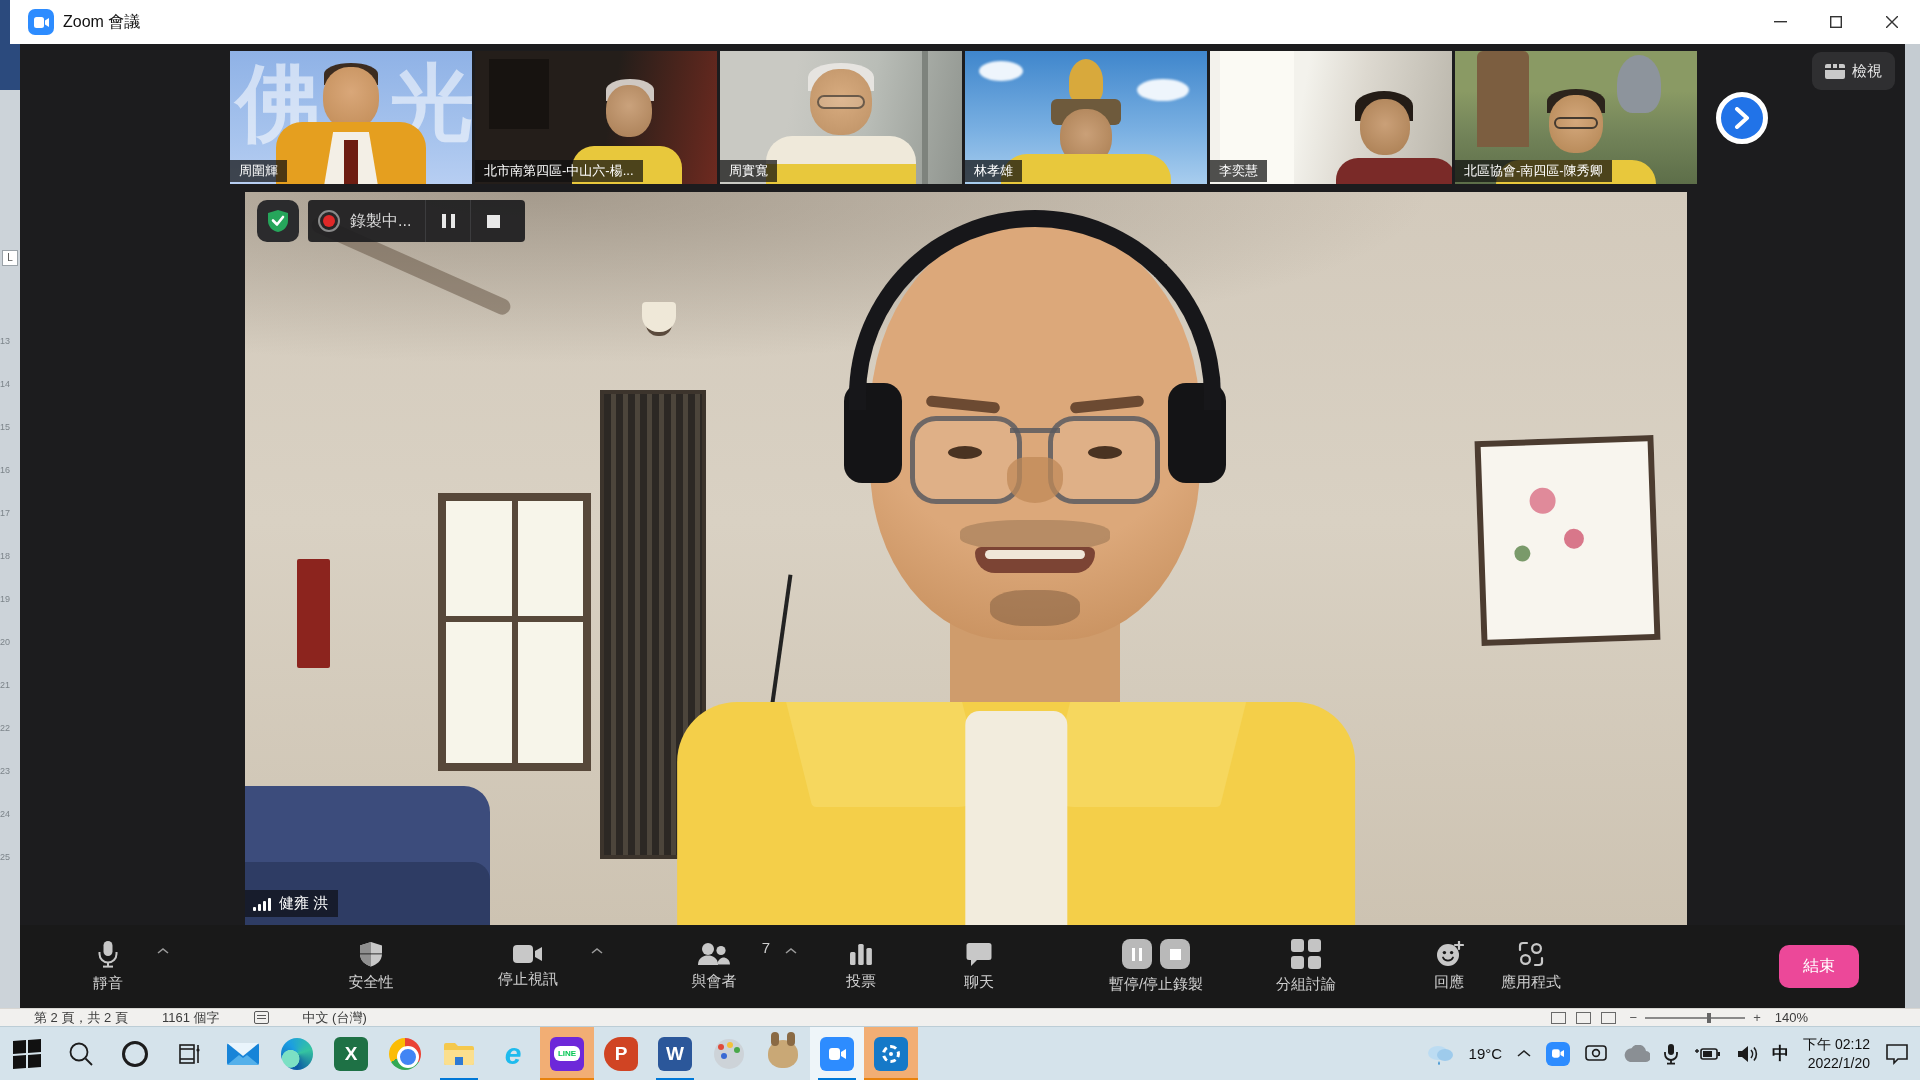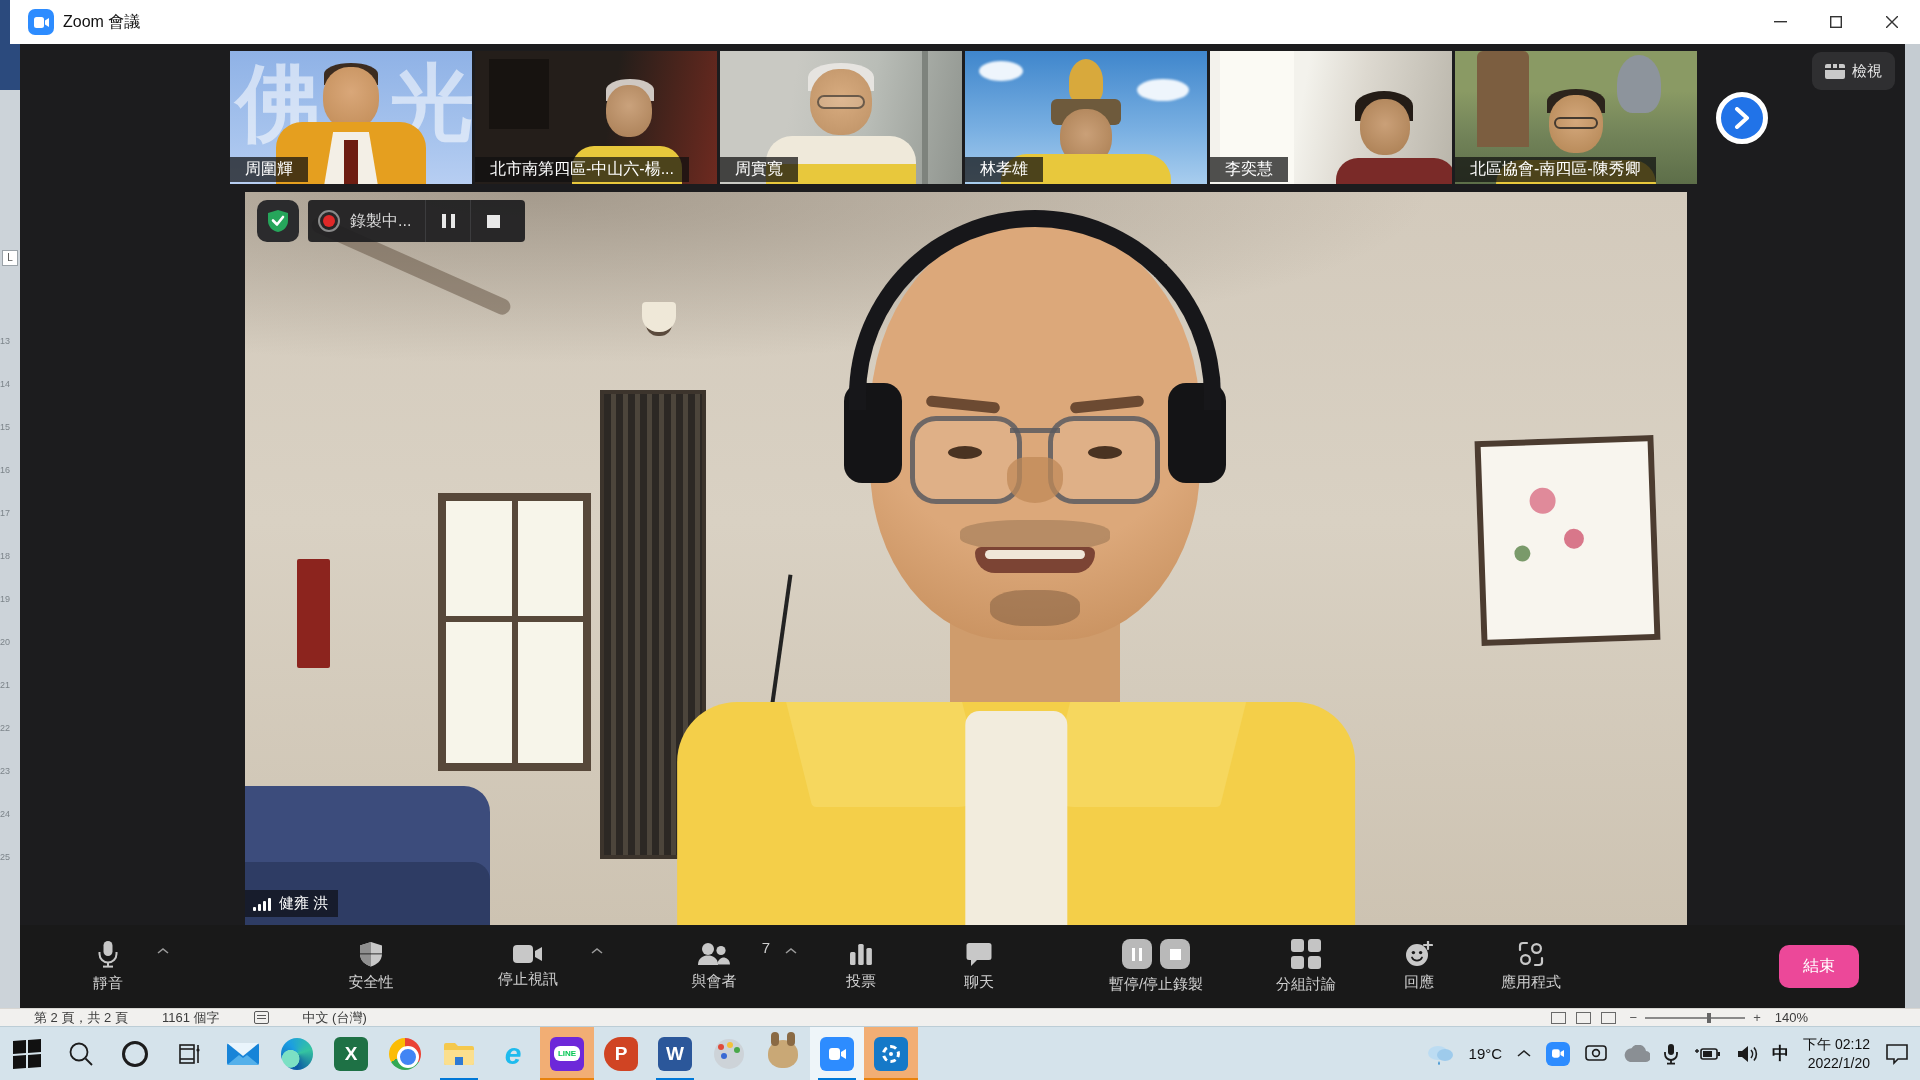--- a/index.html
+++ b/index.html
@@ -28,21 +28,21 @@
     align-items:flex-start; z-index:6; }
   .ruler-num { font-size:9px; color:#7c848a; }
 
   
   .right-edge { position:absolute; right:0; top:44px; width:15px; height:964px; background:#c5ccd2; z-index:4; }
 
   
   .filmstrip { position:absolute; left:230px; top:51px; width:1470px; height:133px; display:flex; gap:3px; z-index:10; }
   .thumb { position:relative; width:242px; height:133px; overflow:hidden; background:#333; }
   .thumb-label { position:absolute; left:0; bottom:2px; background:rgba(15,15,15,.72); color:#fff;
-    font-size:16px; padding:2px 15px; white-space:nowrap; max-width:100%; overflow:hidden; }
+    font-size:13px; padding:2px 9px; white-space:nowrap; max-width:100%; overflow:hidden; }
   .head { position:absolute; border-radius:46%; }
   
   .t1 { background:linear-gradient(180deg,#8fb2e6,#a9c5ee 70%,#b7cef2); }
   .t1 .wm { position:absolute; font-size:84px; color:rgba(255,255,255,.55); top:-4px; font-weight:bold; }
   .t1 .wm.l { left:6px; } .t1 .wm.r { right:-2px; }
   .t1 .body { position:absolute; left:50%; transform:translateX(-50%); bottom:-8px; width:150px; height:70px;
     background:#e59f1f; border-radius:26px 26px 0 0; }
   .t1 .shirt { position:absolute; left:50%; transform:translateX(-50%); bottom:-8px; width:56px; height:60px;
     background:#f3efe6; clip-path:polygon(18% 0,82% 0,100% 100%,0 100%); }
   .t1 .tie { position:absolute; left:50%; transform:translateX(-50%); bottom:-8px; width:14px; height:52px; background:#6d1d12; }
@@ -518,21 +518,21 @@
   </div>
   <div class="tbi" style="width:112px; margin-left:6px;">
     <span class="grid4">
         <i></i>
         <i></i>
         <i></i>
         <i></i>
       </span>
     <span class="lbl">分組討論</span>
   </div>
-  <div class="tbi" style="width:90px; margin-left:12px;">
+  <div class="tbi" style="width:90px; margin-left:12px;align-items:flex-end;">
     <svg width="28" height="26" viewBox="0 0 28 26">
         <circle cx="12" cy="14" r="11" fill="#c8c8c8"></circle>
         <circle cx="8.4" cy="11.6" r="1.7" fill="#191919"></circle>
         <circle cx="15.6" cy="11.6" r="1.7" fill="#191919"></circle>
         <path d="M7 16.5 a5.5 5.5 0 0 0 10 0" fill="none" stroke="#191919" stroke-width="1.8" stroke-linecap="round"></path>
         <path d="M23 0 v8 M19 4 h8" stroke="#c8c8c8" stroke-width="2.2" stroke-linecap="round"></path>
       </svg>
     <span class="lbl">回應</span>
   </div>
   <div class="tbi" style="width:110px; margin-left:12px;">

